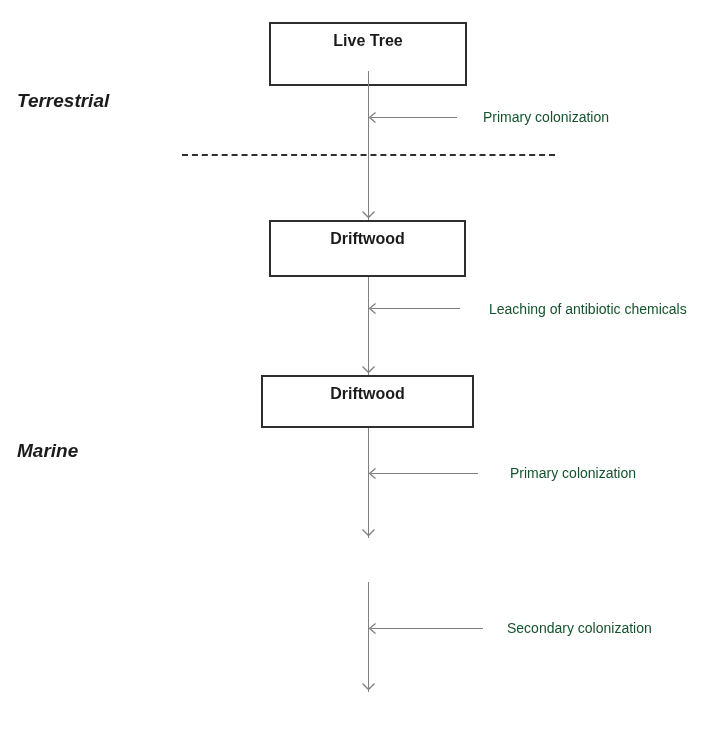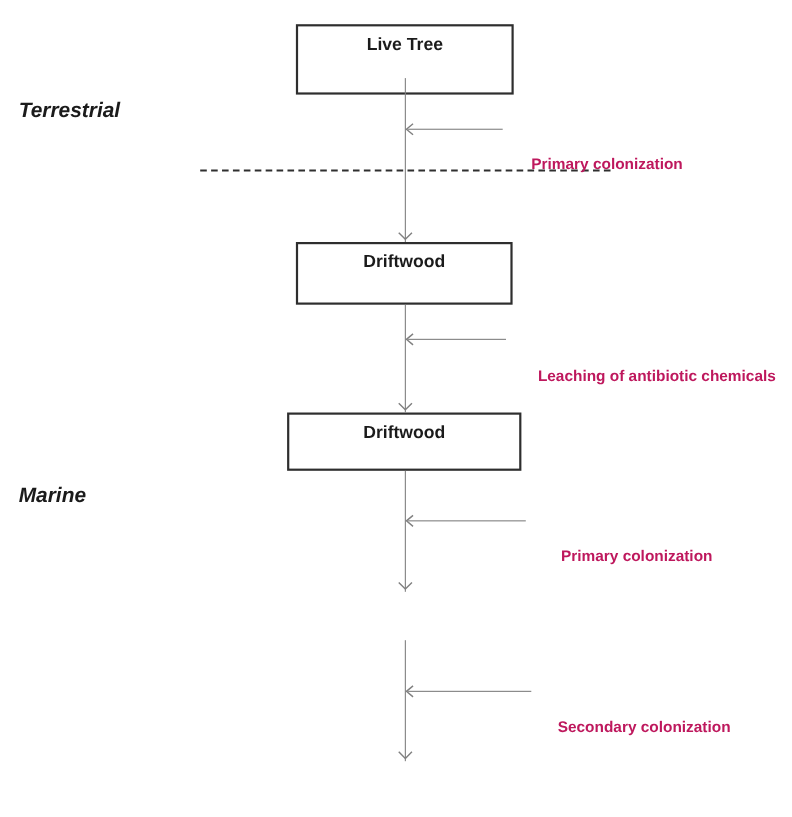--- a/index.html
+++ b/index.html
@@ -48,25 +48,24 @@
     height: 1px;
     background: #808080;
   }
   .chevron {
     position: absolute;
     display: block;
   }
   .edge-label {
     position: absolute;
     font-size: 14px;
-    font-weight: 700;
-    color: #be185d;
+    font-weight: 400;
+    color: #14532d;
     white-space: nowrap;
     line-height: 18px;
-    margin-top: 32px;
   }
   .divider {
     position: absolute;
     border-top: 2px dashed #2f2f2f;
     height: 0;
   }
 </style>
 </head>
 <body>
 

